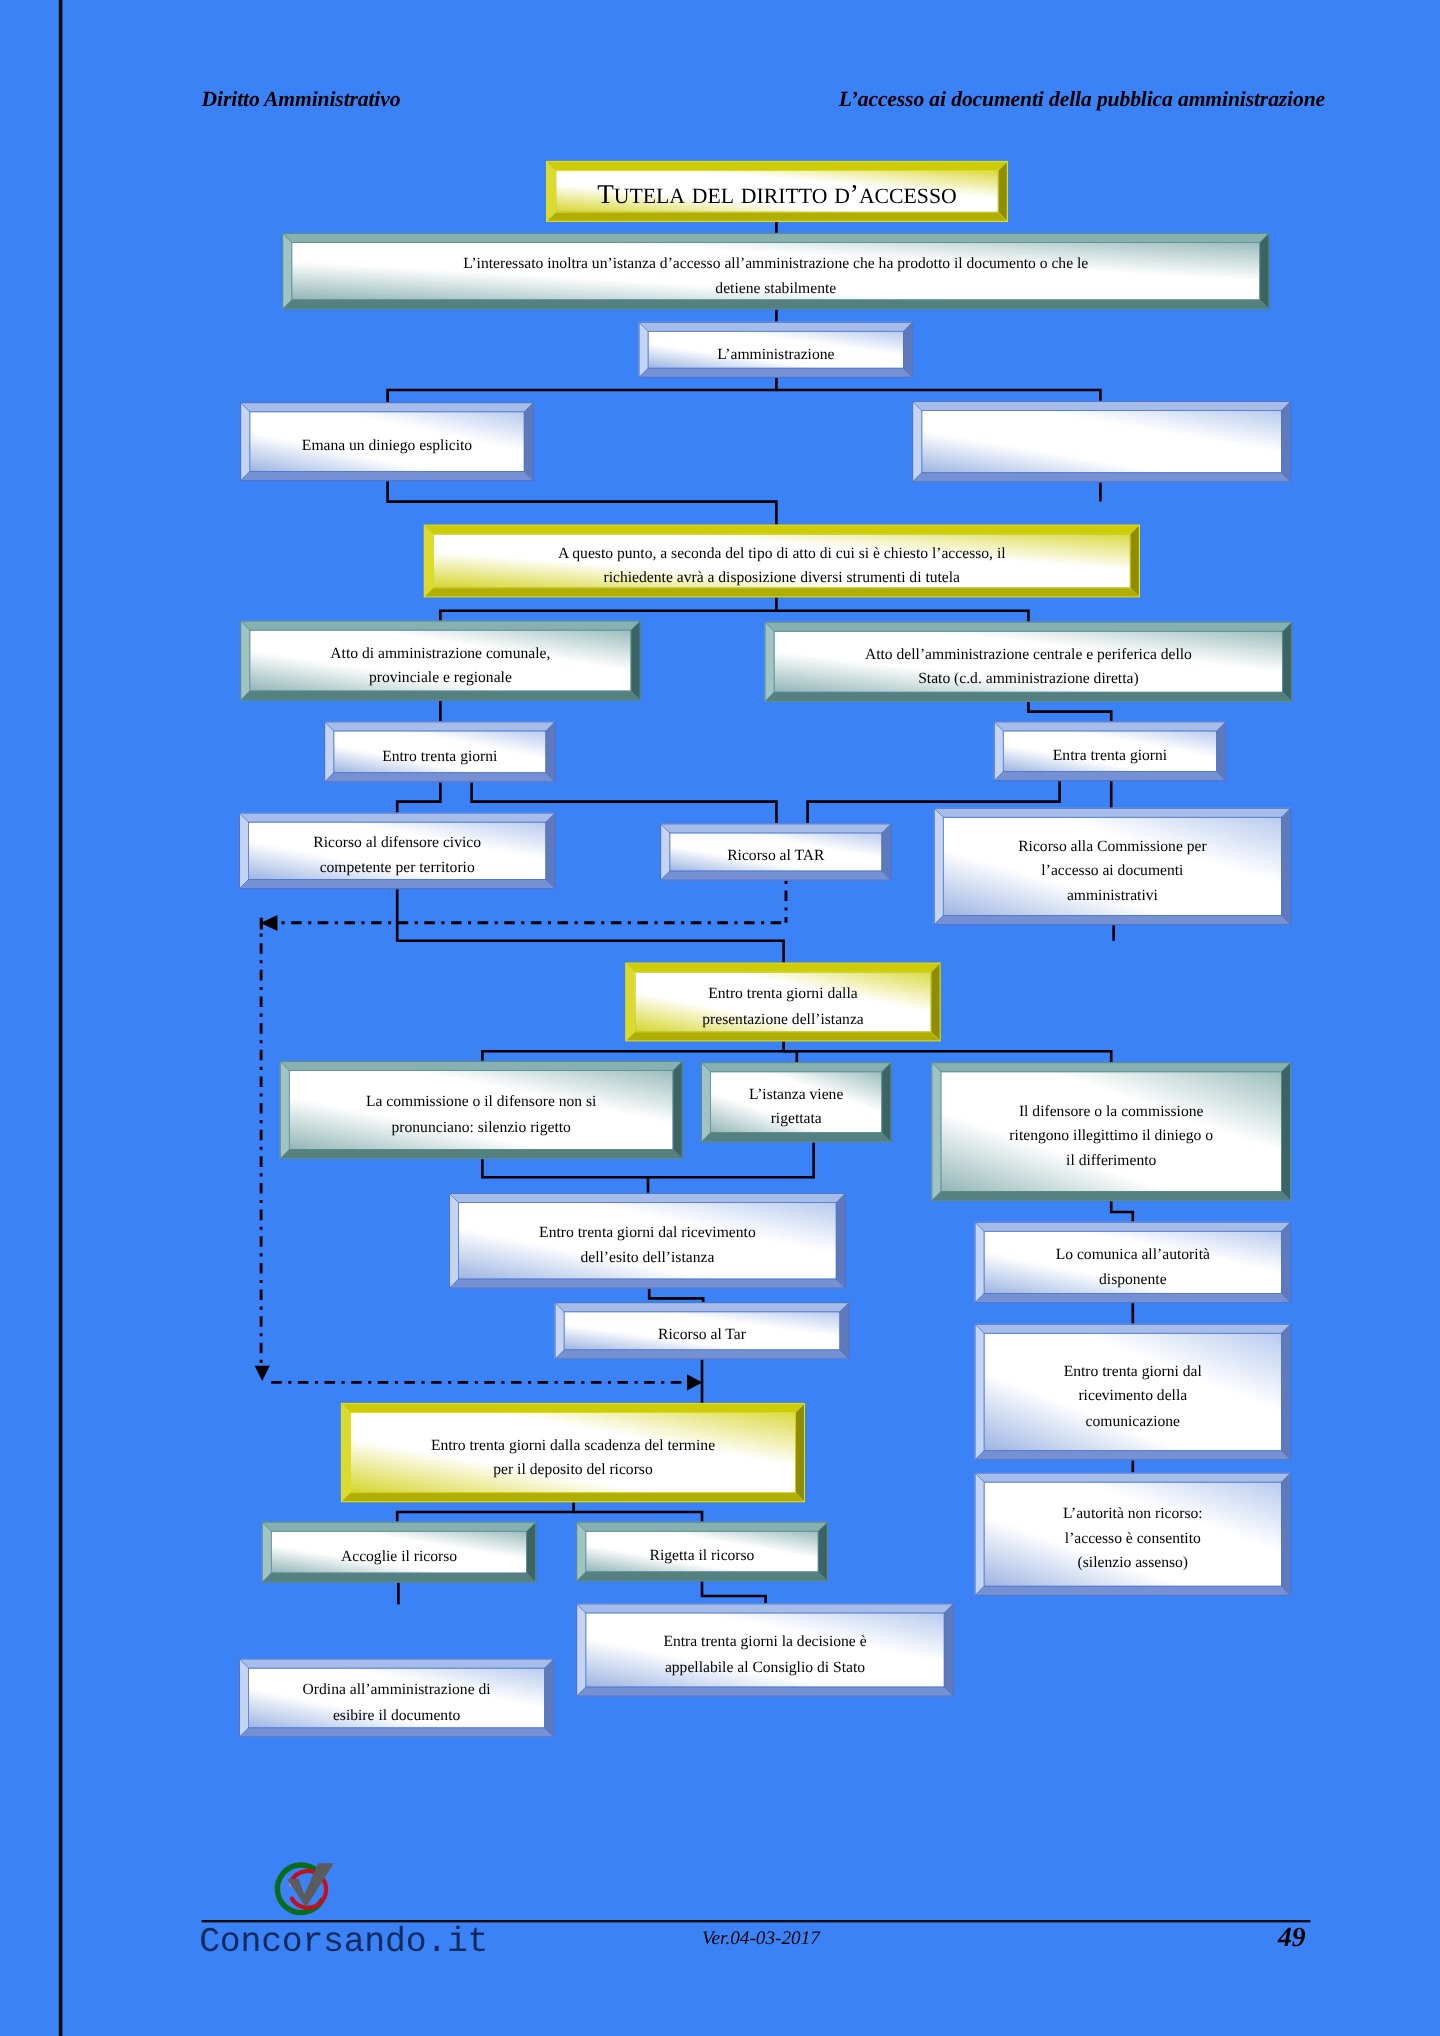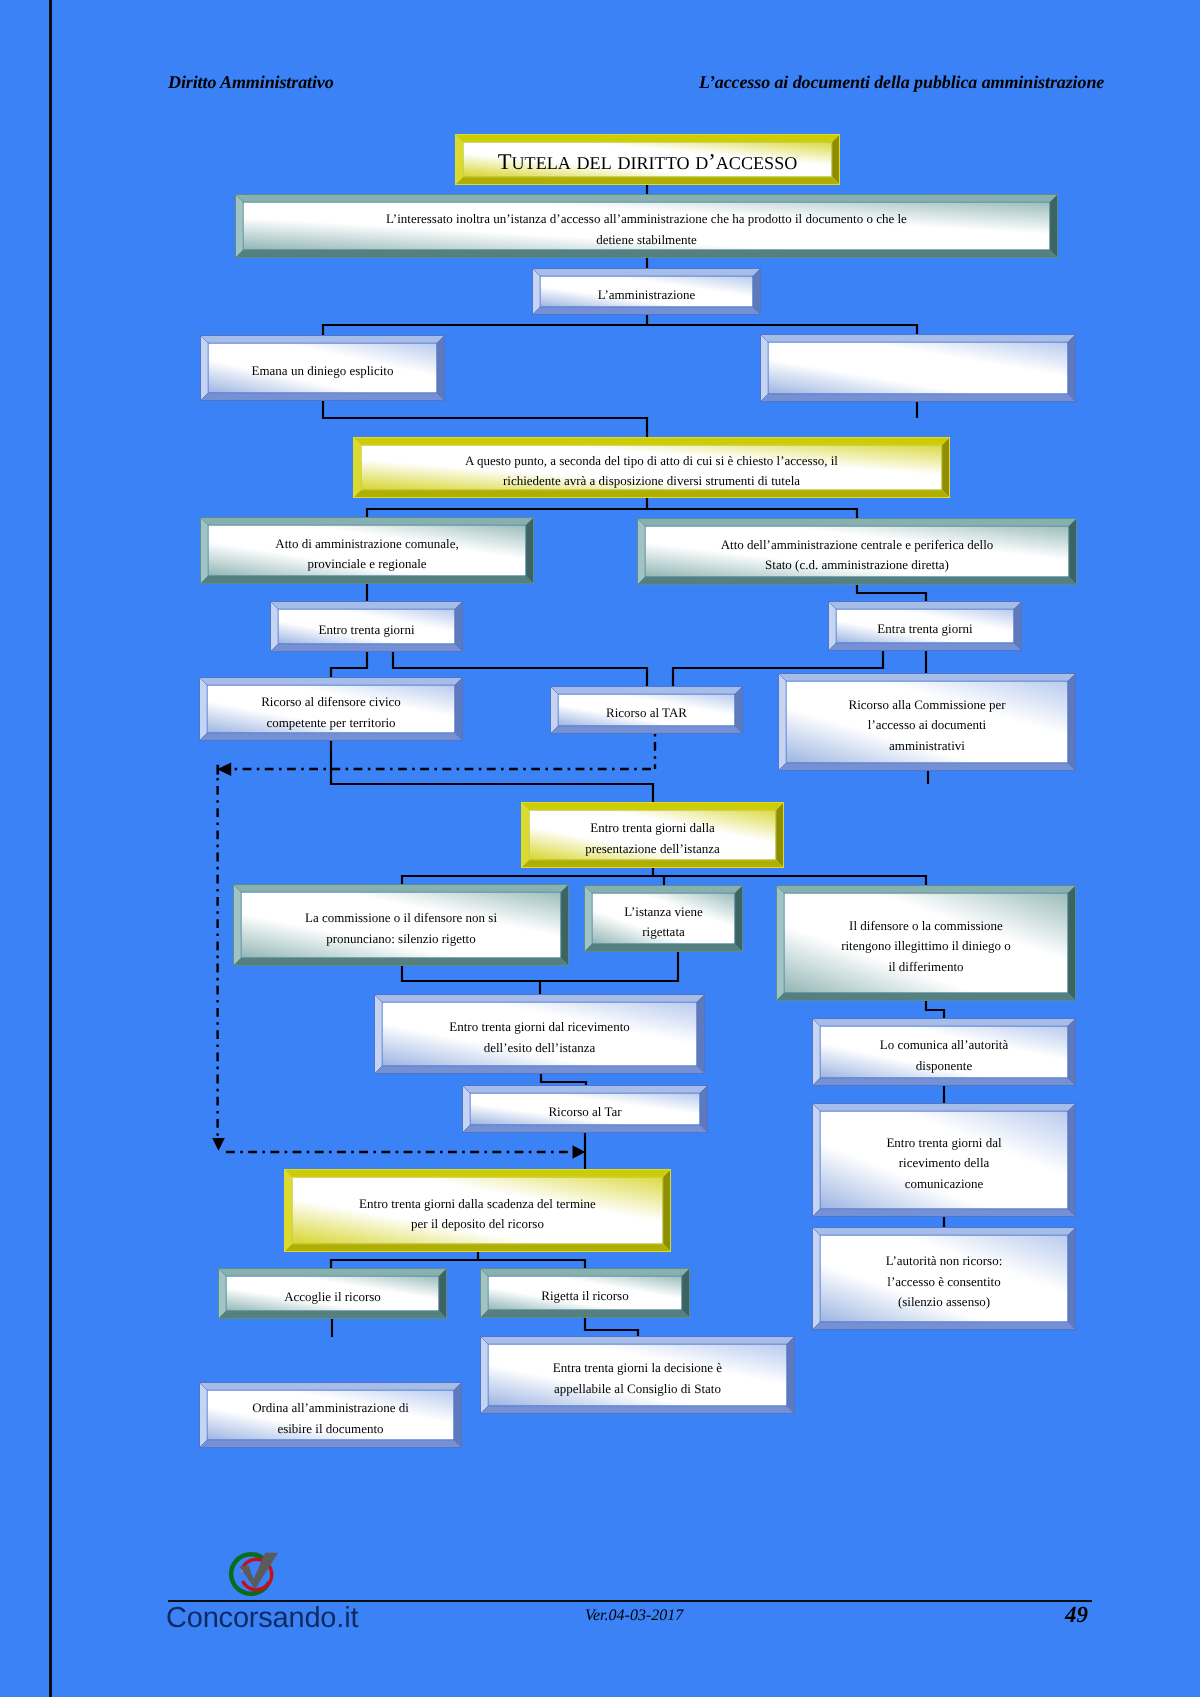--- a/index.html
+++ b/index.html
@@ -17,21 +17,21 @@
   .box{position:absolute;box-sizing:border-box;}
   .box svg{position:absolute;left:0;top:0;display:block;}
   .box .txt{position:absolute;display:flex;align-items:center;justify-content:center;
             text-align:center;color:#000;line-height:20.4px;font-size:13px;
             font-family:"Liberation Serif",serif;}
   .box.caps .txt{font-size:22.6px;white-space:nowrap;}
   .box.caps .txt .sc{font-size:18.1px;}
 
   
   #footrule{position:absolute;left:168px;top:1600px;width:924px;height:2px;background:#0d0d0d;}
-  #brand{position:absolute;left:166px;top:1602px;font-family:Liberation Sans, sans-serif;
+  #brand{position:absolute;left:166px;top:1602px;font-family:Liberation Mono, monospace;
          font-size:29px;color:#0e2a5e;letter-spacing:-0.2px;}
   #ver{position:absolute;left:585px;top:1607px;font-family:"Liberation Serif",serif;
        font-style:italic;font-size:16px;color:#000;}
   #pageno{position:absolute;left:1065px;top:1602px;font-family:"Liberation Serif",serif;
        font-style:italic;font-weight:700;font-size:23px;color:#000;}
   #logo{position:absolute;left:226px;top:1548px;}
 </style>
 </head>
 <body>
 

